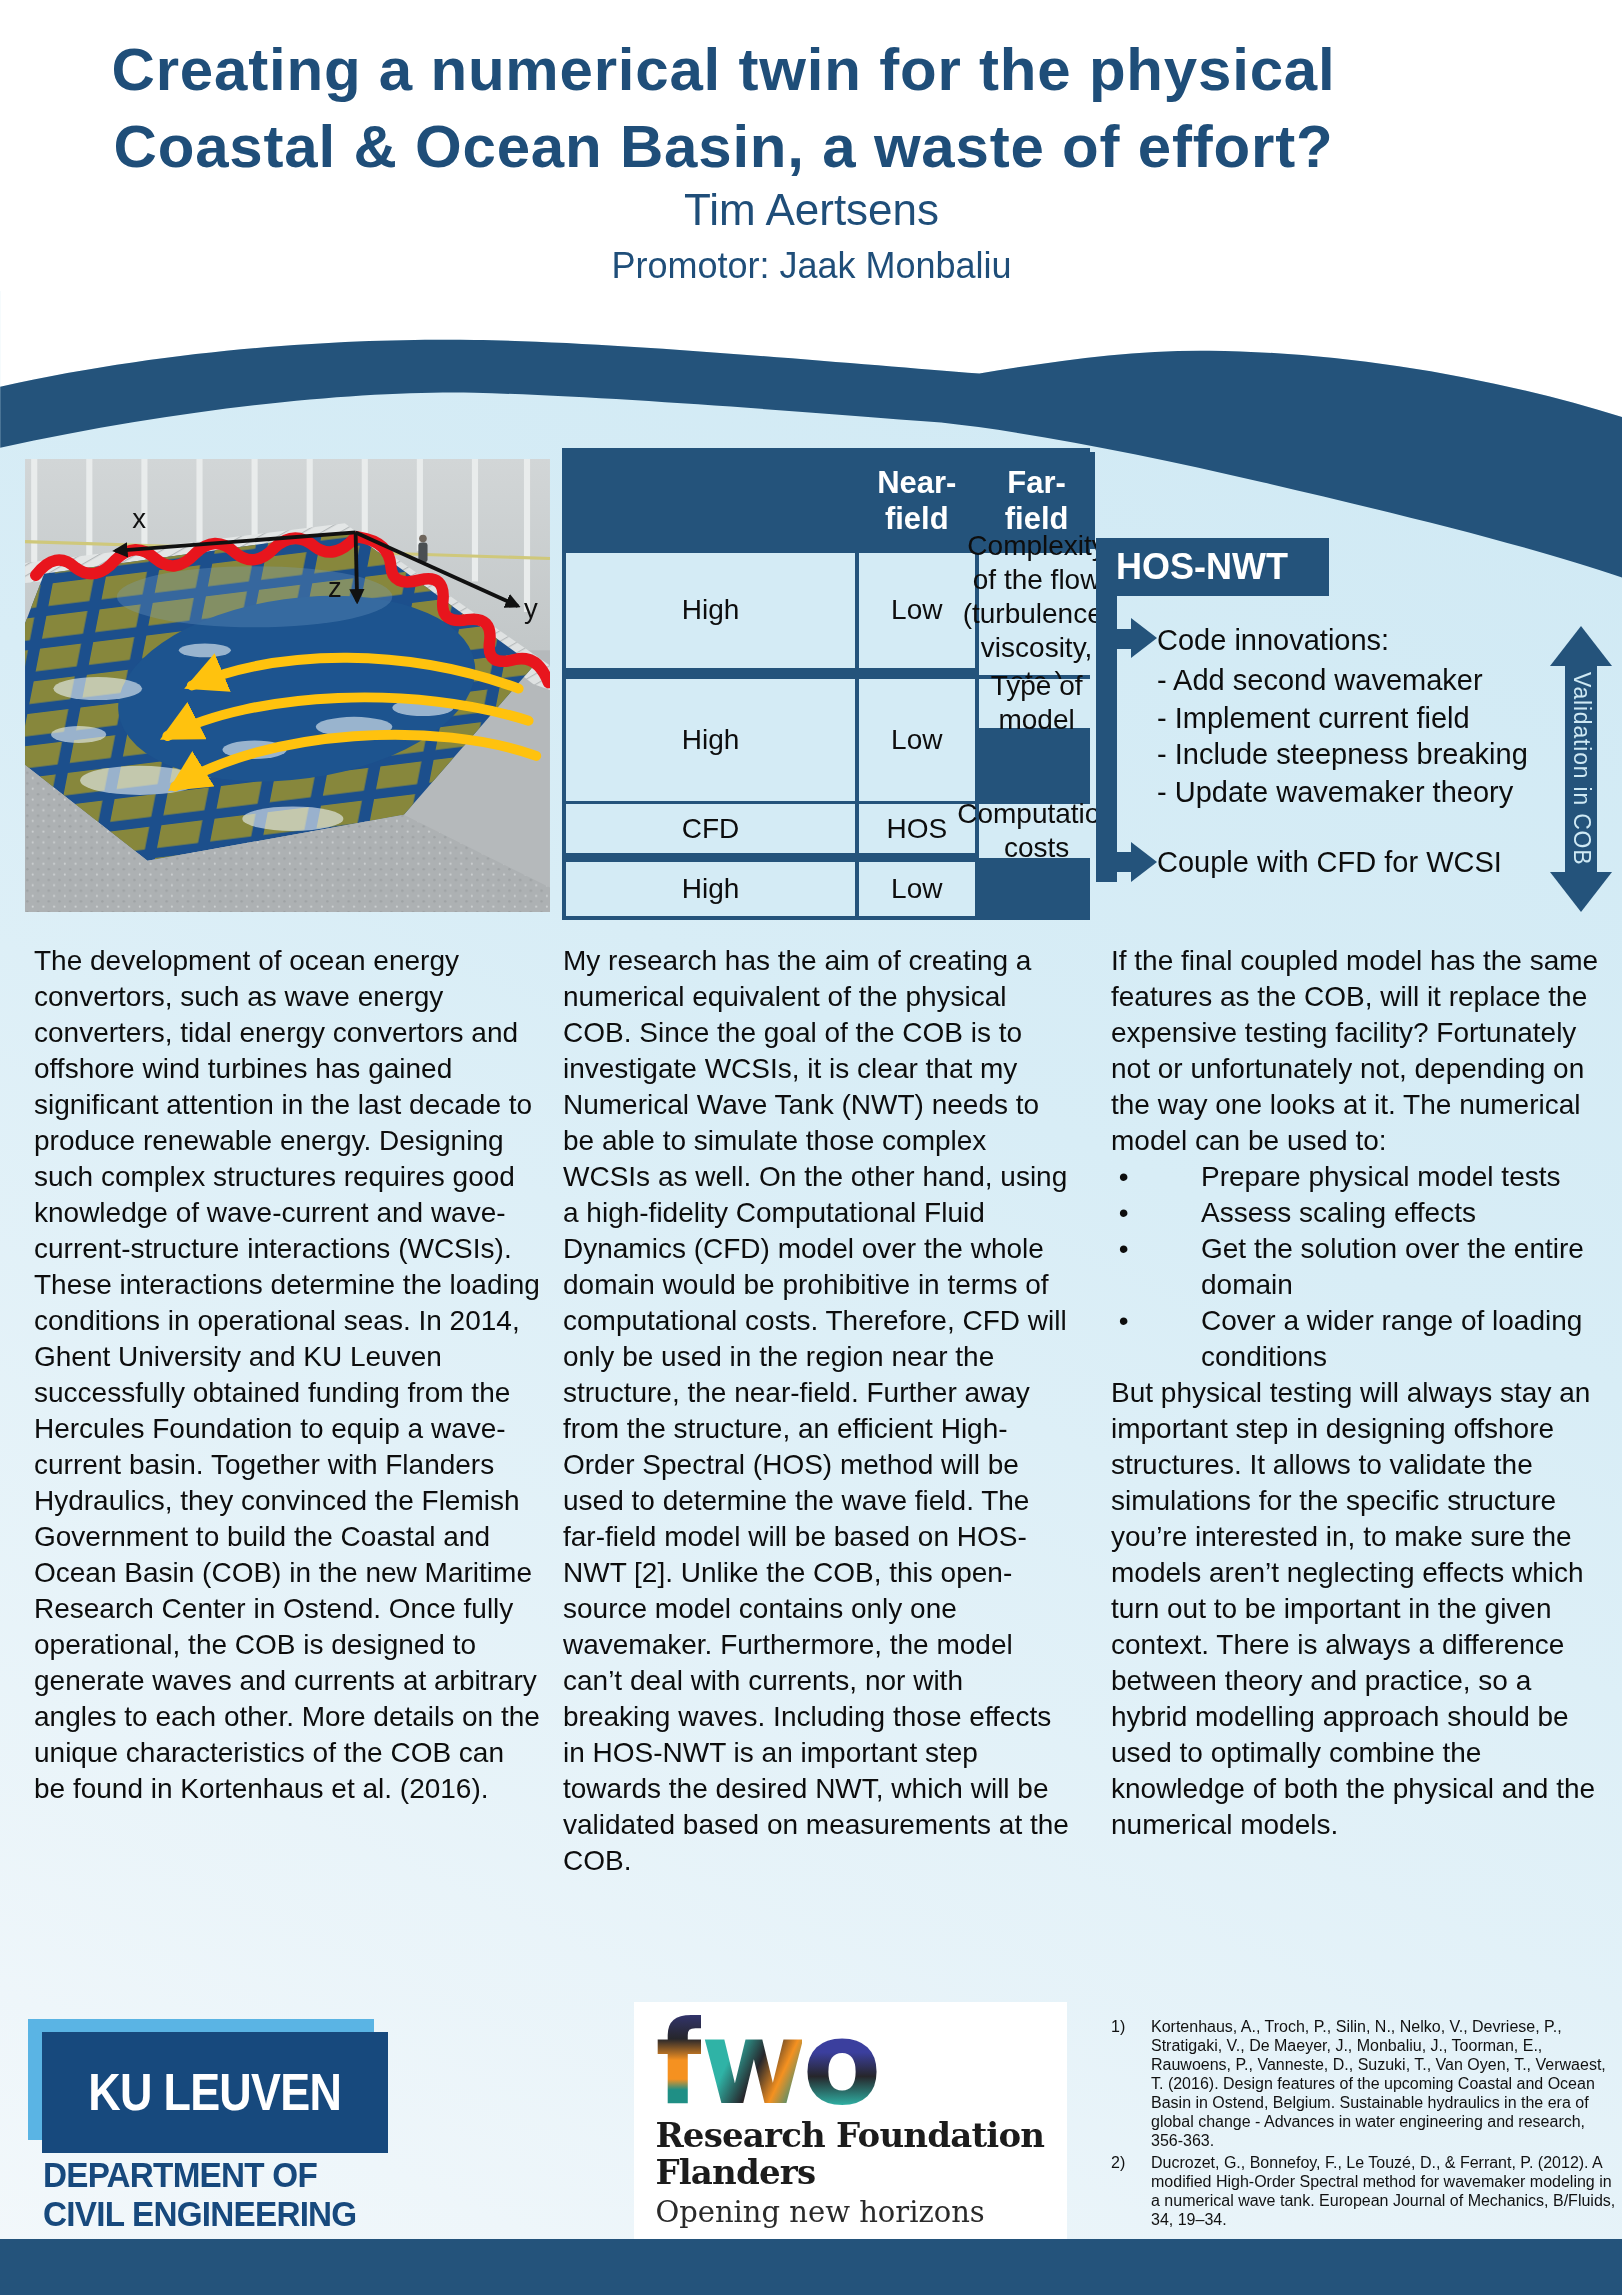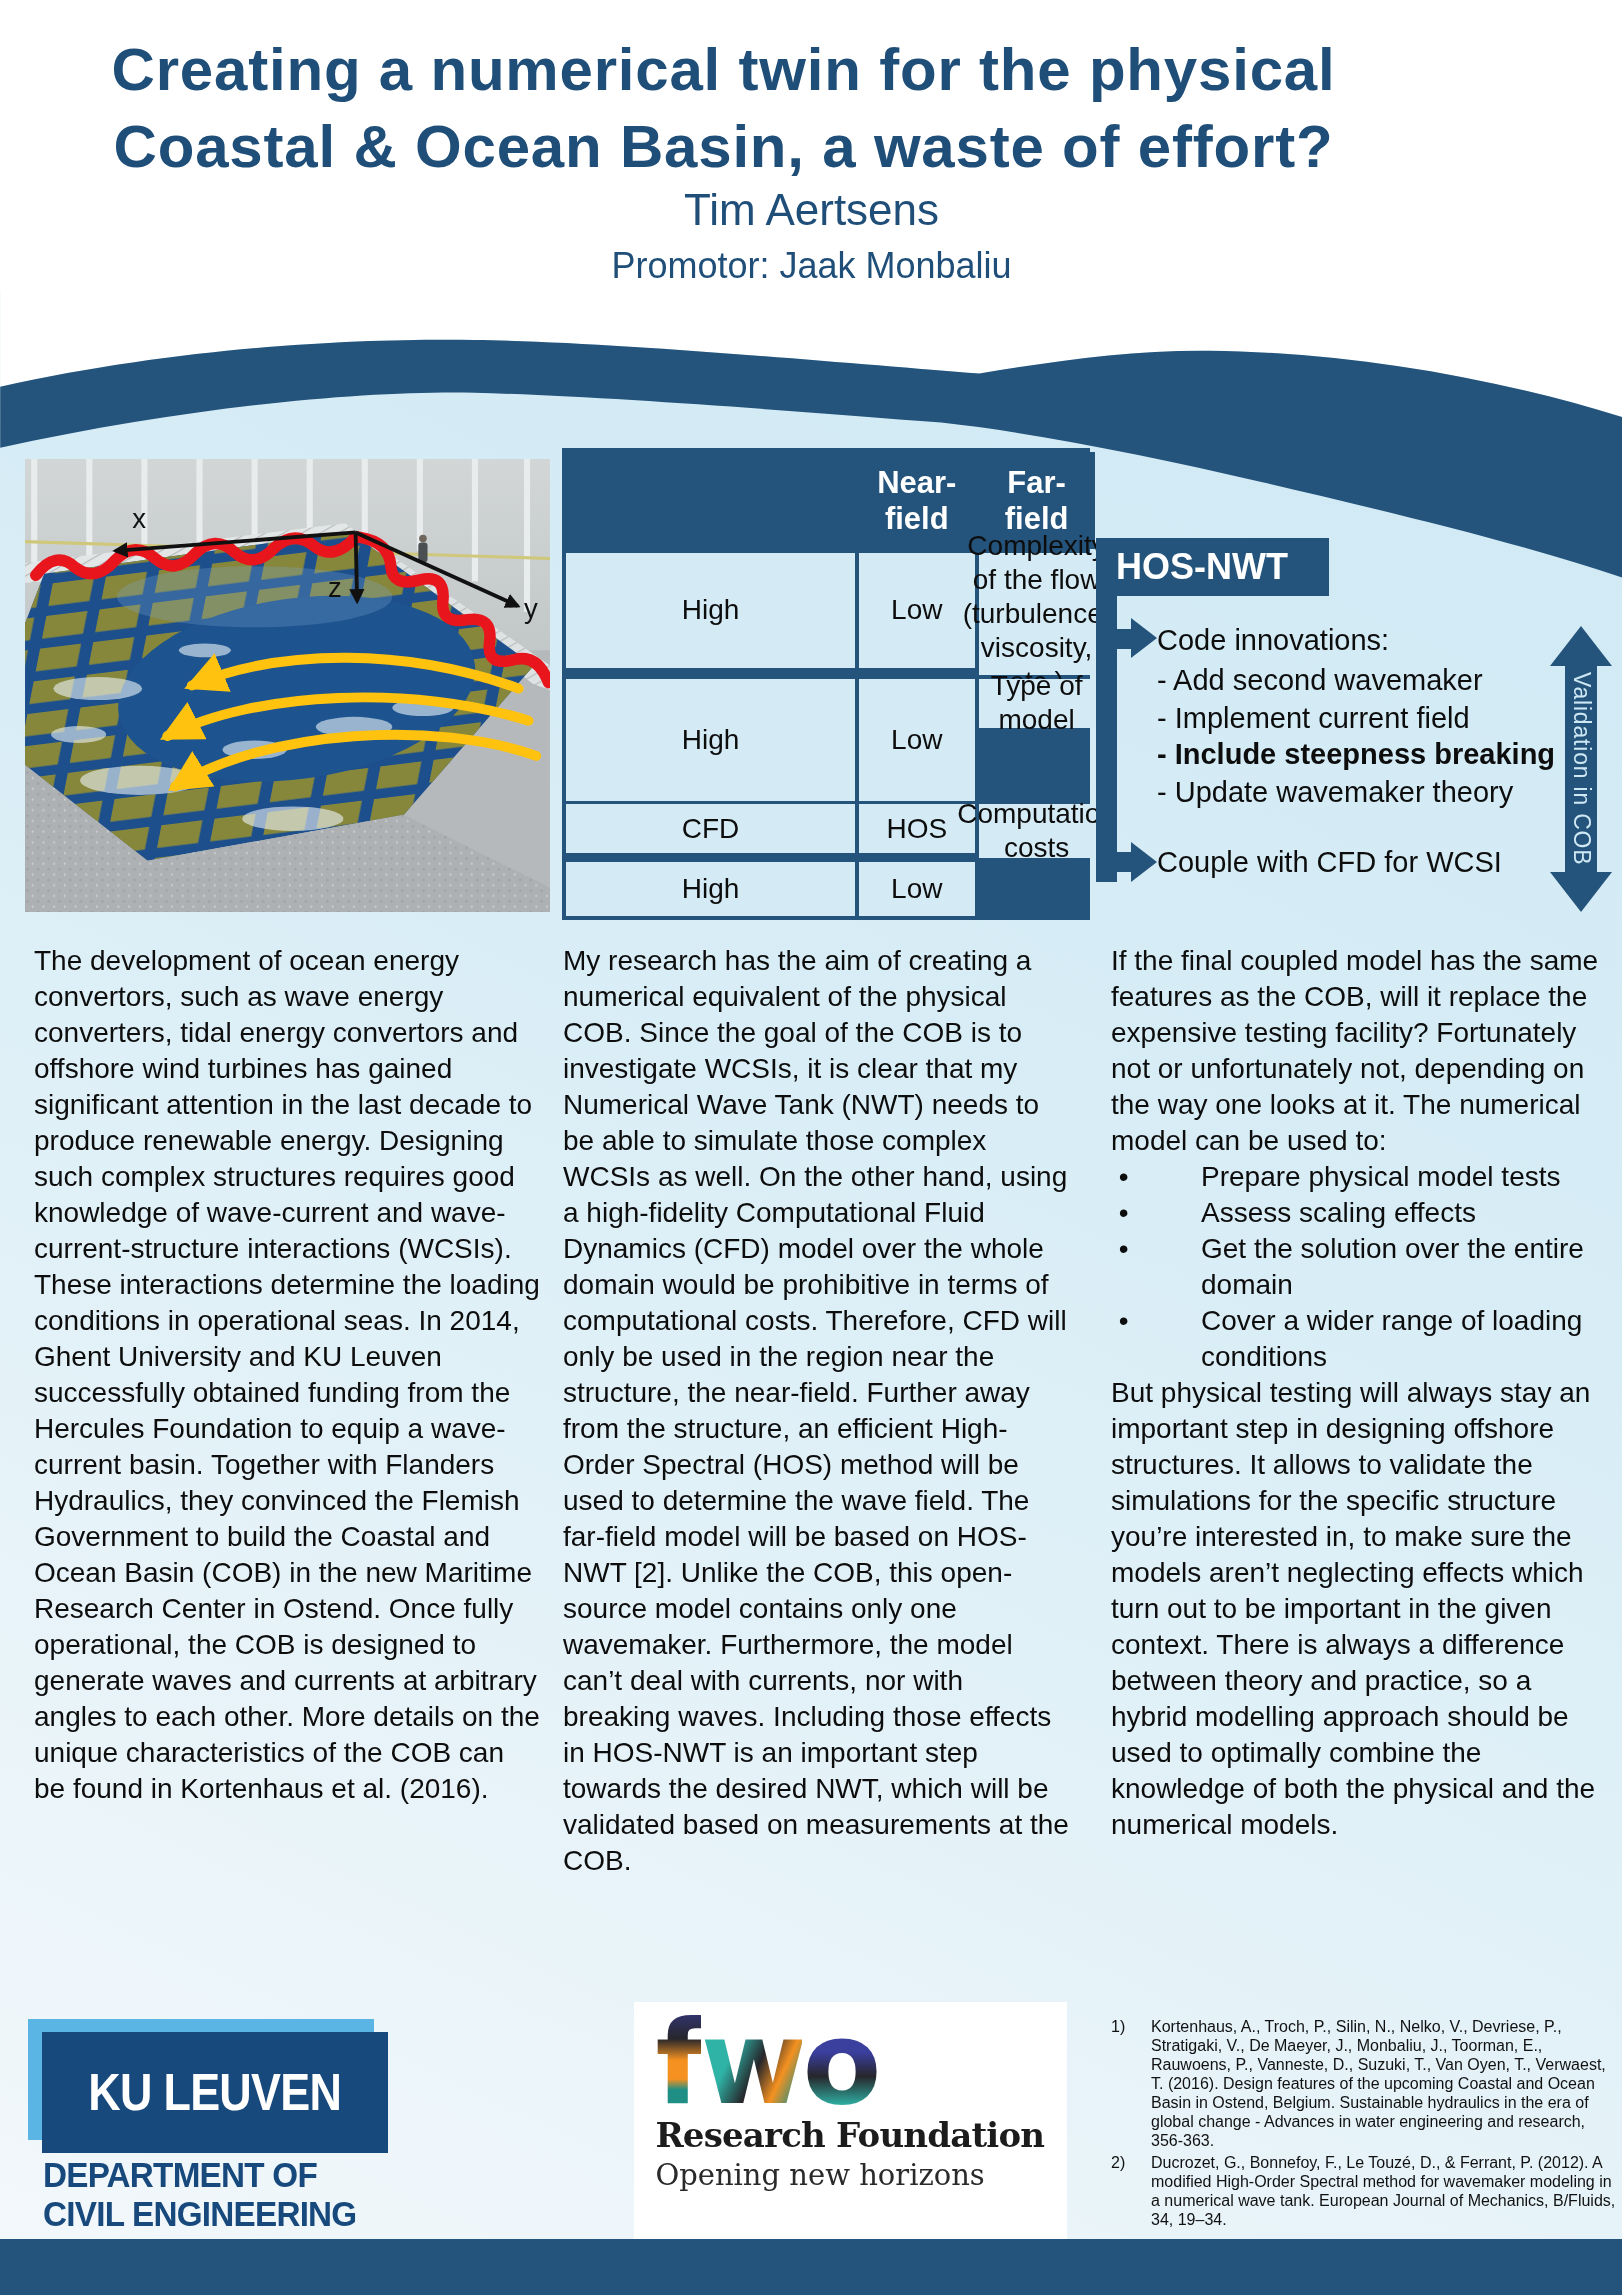--- a/index.html
+++ b/index.html
@@ -227,21 +227,21 @@
   </div>
   <div class="hos-bar"></div>
   <div class="hos-stub" style="left:1116px;top:629px;"></div>
   <div class="hos-tri" style="left:1131px;top:618px;"></div>
   <div class="hos-stub" style="left:1116px;top:852px;"></div>
   <div class="hos-tri" style="left:1131px;top:842px;"></div>
 
   <div class="hos-line" style="top:624px;">Code innovations:</div>
   <div class="hos-line" style="top:664px;">- Add second wavemaker</div>
   <div class="hos-line" style="top:702px;">- Implement current field</div>
-  <div class="hos-line" style="top:738px;font-weight:bold;">- Include steepness breaking</div>
+  <div class="hos-line" style="top:738px;">- Include steepness breaking</div>
   <div class="hos-line" style="top:776px;">- Update wavemaker theory</div>
   <div class="hos-line" style="top:846px;">Couple with CFD for WCSI</div>
 
   <div class="val-arrow">
     <div class="val-tri-up"></div>
     <div class="val-shaft"></div>
     <div class="val-tri-down"></div>
     <div class="val-label">Validation in COB</div>
   </div>
 
@@ -261,20 +261,21 @@
   <div class="kul-accent"></div>
   <div class="kul-box">
     <span class="kul-word">KU LEUVEN</span>
   </div>
   <div class="kul-dept" style="top:2155px;">DEPARTMENT OF</div>
   <div class="kul-dept" style="top:2194px;">CIVIL ENGINEERING</div>
 
   <div class="fwo-box">
     <div class="fwo-letters"><span class="fwo-f">f</span><span class="fwo-w">w</span><span class="fwo-o">o</span></div>
     <div class="fwo-name">Research Foundation</div>
+    <div class="fwo-name">Flanders</div>
     <div class="fwo-tag">Opening new horizons</div>
   </div>
 
   <div class="refs">
     <div class="ref">
       <div class="num">1)</div>
       <div class="txt">Kortenhaus, A., Troch, P., Silin, N., Nelko, V., Devriese, P., Stratigaki, V., De Maeyer, J., Monbaliu, J., Toorman, E., Rauwoens, P., Vanneste, D., Suzuki, T., Van Oyen, T., Verwaest, T. (2016). Design features of the upcoming Coastal and Ocean Basin in Ostend, Belgium. Sustainable hydraulics in the era of global change - Advances in water engineering and research, 356-363.</div>
     </div>
     <div class="ref">
       <div class="num">2)</div>

